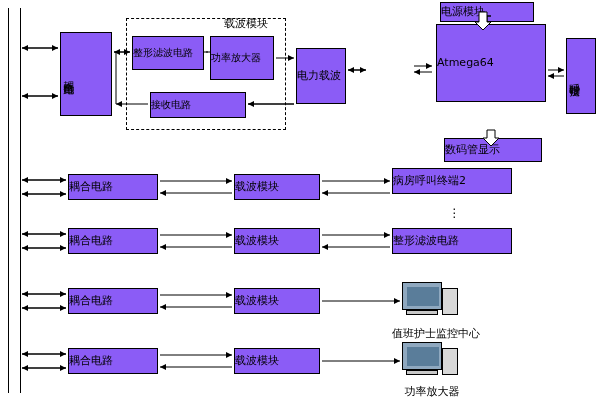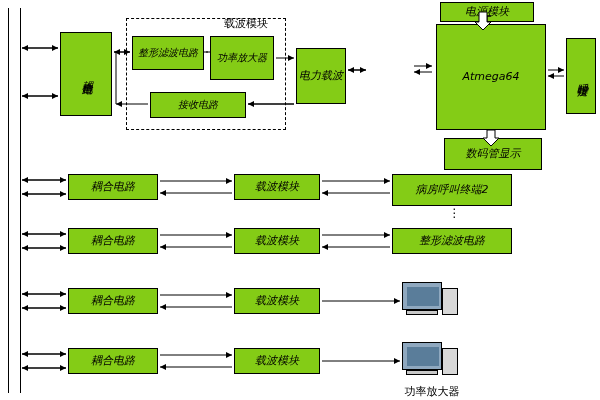--- a/index.html
+++ b/index.html
@@ -12,29 +12,27 @@
     width: 600px;
     height: 400px;
     background: #ffffff;
     font-family: "DejaVu Sans", "Liberation Sans", sans-serif;
     overflow: hidden;
   }
   .box {
     position: absolute;
     box-sizing: border-box;
     border: 1px solid #000;
-    background: #84cc16;
+    background: #8b5cf6;
     display: flex;
     align-items: center;
-    justify-content: center;
     text-align: center;
     font-size: 11px;
     line-height: 1.15;
     color: #000;
-    font-style: italic;
   }
   .box.small { font-size: 10px; }
   .label {
     position: absolute;
     font-size: 11px;
     color: #000;
     text-align: center;
     background: transparent;
   }
   .dashbox {
@@ -114,43 +112,43 @@
 
   <div class="box" style="left:296px; top:48px; width:50px; height:56px;">
     <span>电力载波</span>
   </div>
 
   <div class="box small" style="left:150px; top:92px; width:96px; height:26px;">
     <span>接收电路</span>
   </div>
 
 
-  <div class="box" style="left:436px; top:24px; width:110px; height:106px;">
+  <div class="box" style="left:436px; top:24px; width:110px; height:78px;">
     <span>Atmega64</span>
   </div>
 
   <div class="box" style="left:566px; top:38px; width:30px; height:76px;">
     <span style="writing-mode:vertical-rl; text-orientation:upright; letter-spacing:1px;">呼叫按键</span>
   </div>
 
   <div class="box" style="left:440px; top:2px; width:94px; height:20px;">
     <span>电源模块</span>
   </div>
 
-  <div class="box" style="left:444px; top:138px; width:98px; height:32px;">
+  <div class="box" style="left:444px; top:138px; width:98px; height:24px;">
     <span>数码管显示</span>
   </div>
 
   <div class="box" style="left:68px; top:174px; width:90px; height:26px;">
     <span>耦合电路</span>
   </div>
   <div class="box" style="left:234px; top:174px; width:86px; height:26px;">
     <span>载波模块</span>
   </div>
-  <div class="box" style="left:392px; top:174px; width:120px; height:32px;">
+  <div class="box" style="left:392px; top:168px; width:120px; height:26px;">
     <span>病房呼叫终端2</span>
   </div>
 
   <div class="dots" style="left:440px; top:206px; width:30px;">⋮</div>
 
   <div class="box" style="left:68px; top:228px; width:90px; height:26px;">
     <span>耦合电路</span>
   </div>
   <div class="box" style="left:234px; top:228px; width:86px; height:26px;">
     <span>载波模块</span>
@@ -173,20 +171,21 @@
     <span>载波模块</span>
   </div>
 
   <div class="monitor" style="left:402px; top:282px; width:60px; height:40px;">
     <div class="mon-screen" style="left:0px; top:0px; width:40px; height:28px;">
       <div class="mon-screen-inner" style="left:4px; top:4px; width:32px; height:19px;"></div>
     </div>
     <div class="mon-base" style="left:4px; top:28px; width:32px; height:5px;"></div>
     <div class="mon-tower" style="left:40px; top:6px; width:16px; height:27px;"></div>
   </div>
+  <div class="label" style="left:366px; top:326px; width:140px;">值班护士监控中心</div>
 
   <div class="monitor" style="left:402px; top:342px; width:60px; height:40px;">
     <div class="mon-screen" style="left:0px; top:0px; width:40px; height:28px;">
       <div class="mon-screen-inner" style="left:4px; top:4px; width:32px; height:19px;"></div>
     </div>
     <div class="mon-base" style="left:4px; top:28px; width:32px; height:5px;"></div>
     <div class="mon-tower" style="left:40px; top:6px; width:16px; height:27px;"></div>
   </div>
   <div class="label" style="left:382px; top:384px; width:100px;">功率放大器</div>
 

